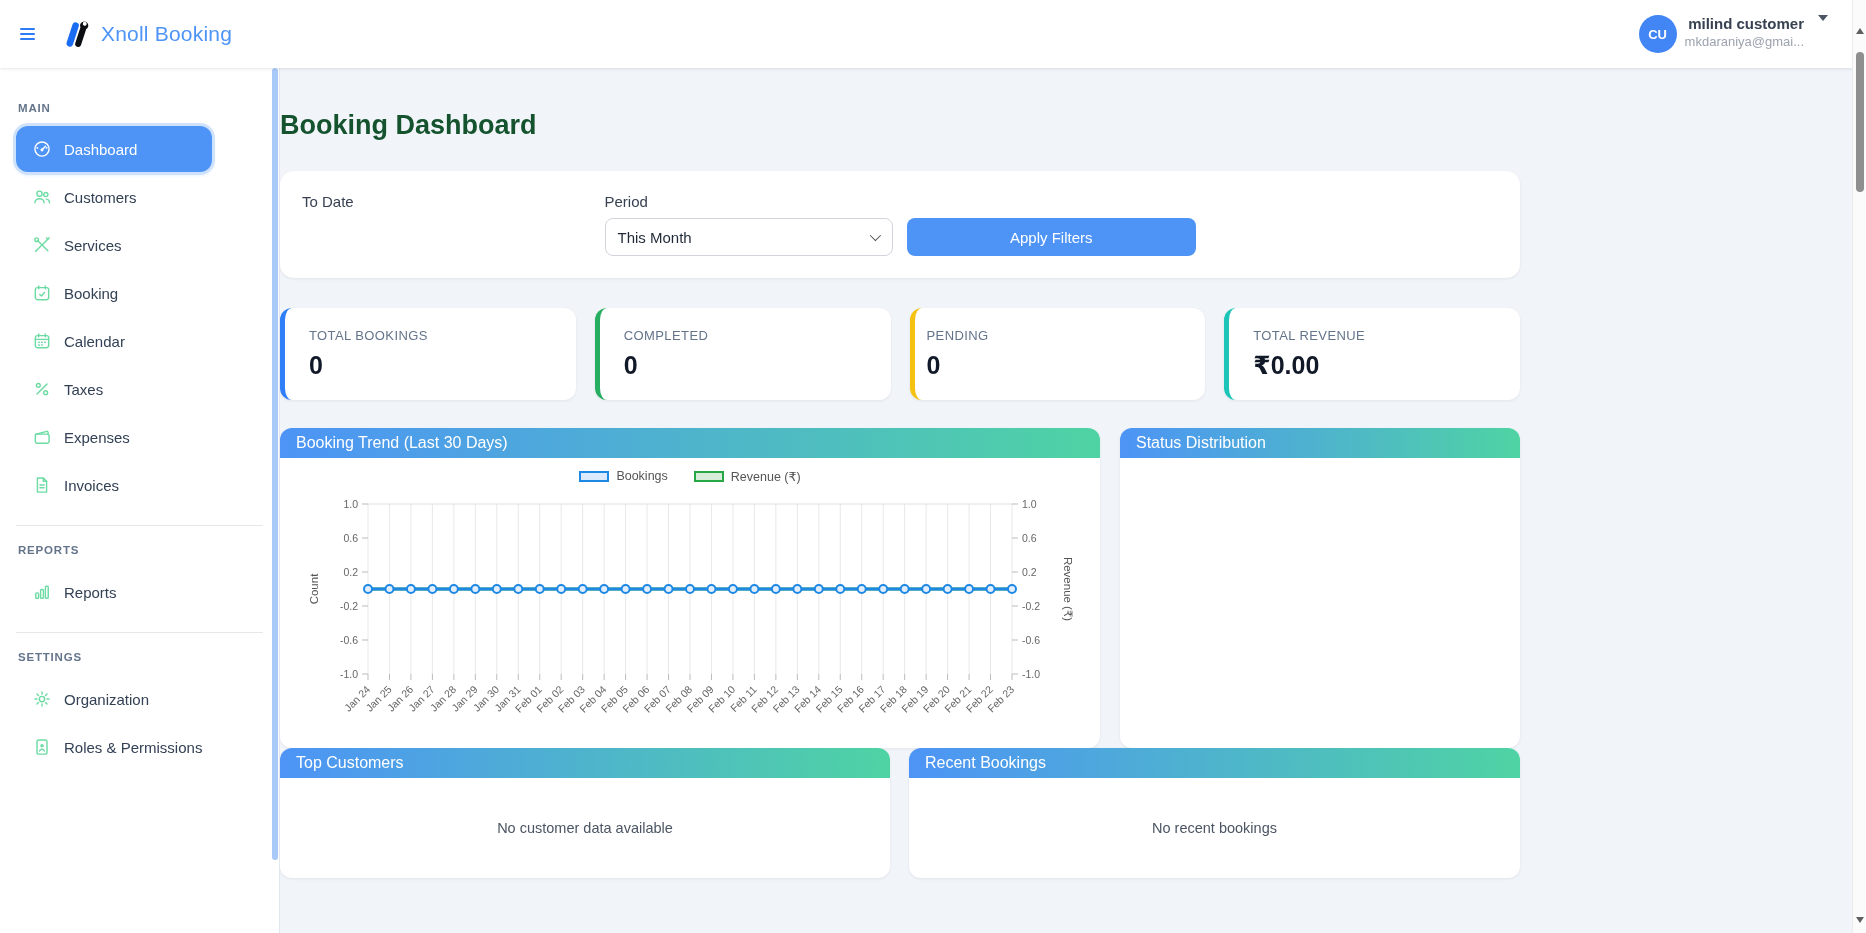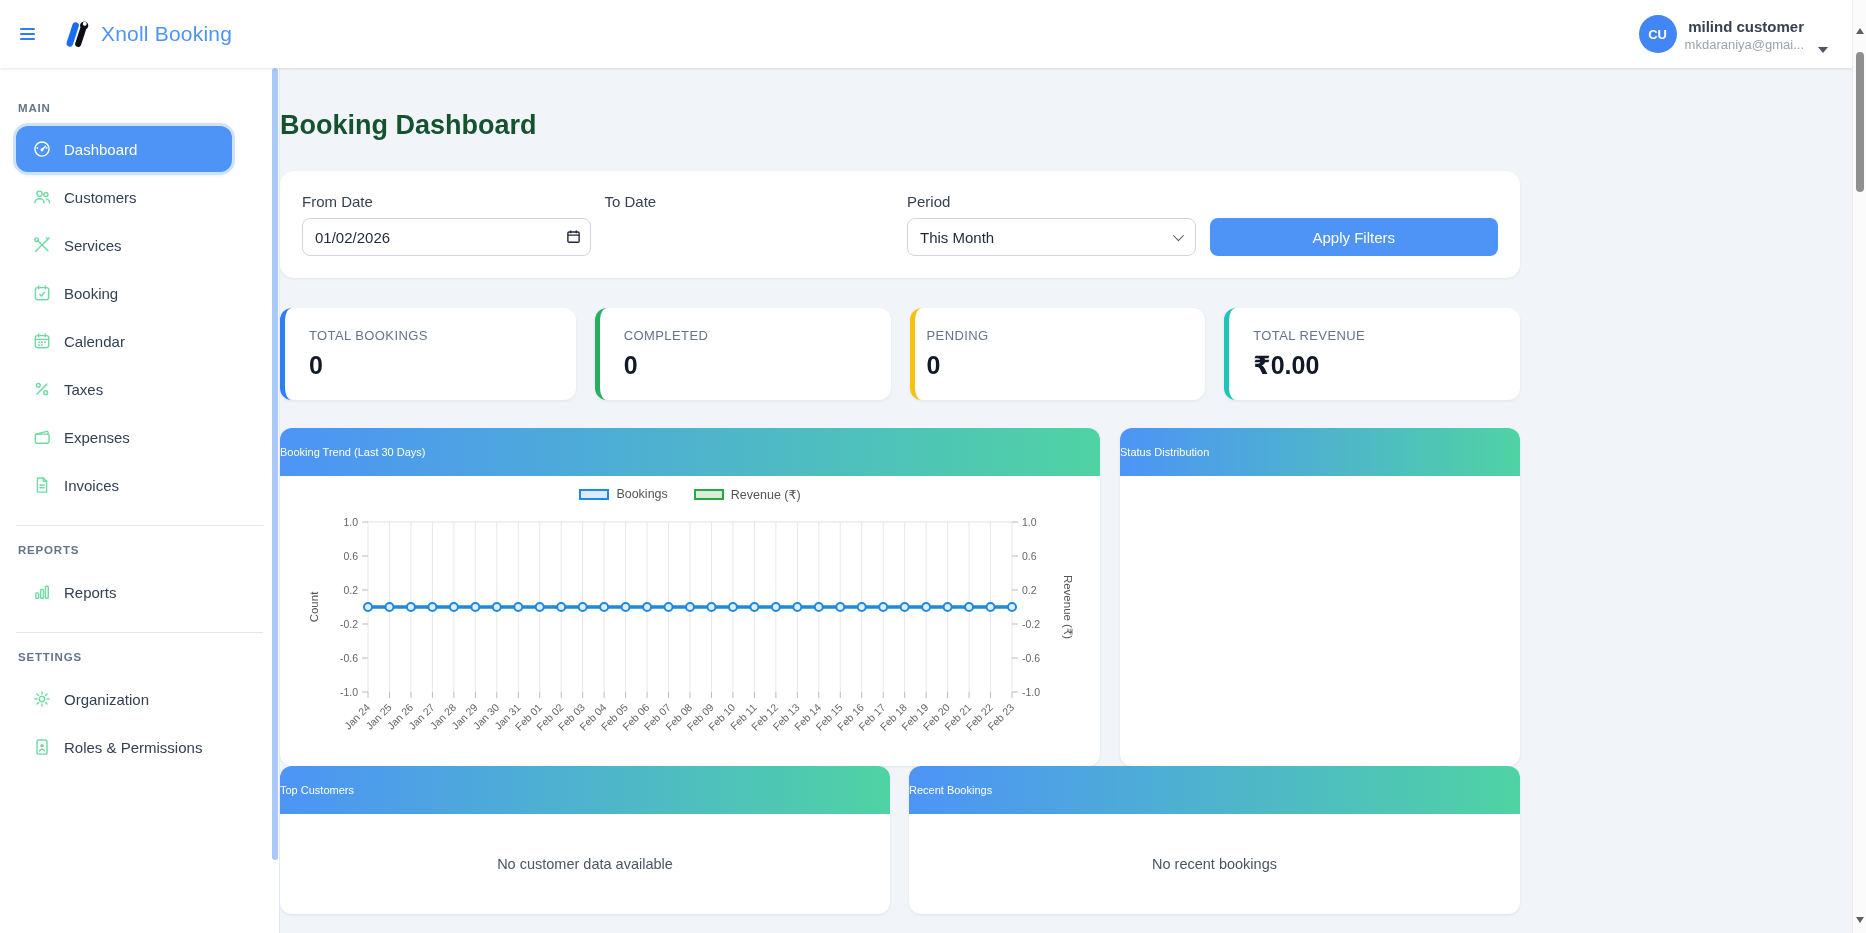--- a/index.html
+++ b/index.html
@@ -7,36 +7,36 @@
   body { font-family:"Liberation Sans","DejaVu Sans",sans-serif; background:#f1f4f9; }
   .app { position:relative; width:1866px; height:933px; overflow:hidden; }
 
   
   .topbar { position:absolute; top:0; left:0; right:0; height:68px; background:#ffffff;
     box-shadow:0 1px 3px rgba(0,0,0,.10); display:flex; align-items:center; padding:0 20px 0 16px; z-index:20; }
   .hamburger { background:none; border:none; cursor:pointer; display:flex; flex-direction:column; gap:3px; padding:4px; }
   .hamburger span { display:block; width:15px; height:2px; background:#2f7df6; border-radius:1px; }
   .brand { display:flex; align-items:center; gap:10px; margin-left:22px; }
   .brand-title { font-size:21px; font-weight:normal; color:#4d94f6; letter-spacing:.2px; }
-  .user-menu { margin-left:auto; display:flex; align-items:flex-end; gap:8px; margin-right:18px; cursor:pointer; }
+  .user-menu { margin-left:auto; display:flex; align-items:flex-start; gap:8px; margin-right:18px; cursor:pointer; }
   .avatar { width:38px; height:38px; border-radius:50%; background:#4285f4; color:#fff; font-size:13px; font-weight:bold;
     display:flex; align-items:center; justify-content:center; }
   .user-text { display:flex; flex-direction:column; align-items:flex-end; line-height:1.25; }
   .user-name { font-size:15px; font-weight:bold; color:#374151; }
   .user-email { font-size:13px; color:#9ca3af; }
   .caret-down { width:0; height:0; border-left:5px solid transparent; border-right:5px solid transparent;
     border-top:6px solid #4b5563; margin-left:6px; }
 
   
   .sidebar { position:absolute; top:68px; left:0; bottom:0; width:280px; background:#ffffff;
     border-right:1px solid #e2e8f0; z-index:10; overflow:hidden; }
   .sidebar-thumb { position:absolute; top:0; right:1px; width:6px; height:792px; background:#a9c9f8; border-radius:3px; }
   .section-label { margin:34px 18px 12px 18px; font-size:11.5px; letter-spacing:.8px; color:#64748b; font-weight:bold; }
   .section-label.later { margin-top:18px; }
-  .nav-item { width:216px; margin-left:16px; height:48px; display:flex; align-items:center; gap:12px;
+  .nav-item { width:196px; margin-left:16px; height:48px; display:flex; align-items:center; gap:12px;
     padding-left:16px; cursor:pointer; color:#334155; border-radius:12px; }
   .nav-item .nav-icon { width:20px; height:20px; color:#6ddba4; flex:0 0 20px; display:flex; align-items:center; justify-content:center; }
   .nav-item .nav-label { font-size:15px; }
   .nav-item.active { background:#4d94f6; color:#ffffff; height:46px; margin-top:1px; margin-bottom:1px;
     box-shadow:0 0 0 3px #cfe2fc, 0 2px 4px rgba(77,148,246,.35); }
   .nav-item.active .nav-icon { color:#ffffff; }
   .divider { border:none; border-top:1px solid #e5e7eb; margin:16px 16px 0 16px; }
 
   
   .main { position:absolute; top:68px; left:280px; right:14px; bottom:0; overflow:hidden; }
@@ -58,22 +58,22 @@
     font-size:15px; cursor:pointer; font-family:"Liberation Sans","DejaVu Sans",sans-serif; }
 
   .stats-row { display:grid; grid-template-columns:repeat(4,1fr); gap:19px; margin-top:30px; }
   .stat-card { background:#fff; border-radius:12px; box-shadow:0 1px 3px rgba(0,0,0,.07);
     border-left:5px solid #ccc; padding:20px 24px; }
   .stat-label { font-size:13px; letter-spacing:.4px; color:#64748b; }
   .stat-value { font-size:25px; font-weight:600; color:#111827; margin-top:8px; }
 
   .charts-row { display:grid; grid-template-columns:820px 400px; gap:20px; margin-top:28px; align-items:stretch; }
   .panel { background:#fff; border-radius:12px; box-shadow:0 1px 3px rgba(0,0,0,.07); overflow:hidden; }
-  .panel-header { height:48px; background:linear-gradient(90deg,#4d94f6,#4fd3a3); color:#fff; font-size:11px;
-    display:flex; align-items:center; }
+  .panel-header { height:30px; background:linear-gradient(90deg,#4d94f6,#4fd3a3); color:#fff; font-size:16px;
+    display:flex; align-items:center; padding-left:16px; }
   .trend-body { padding:6px 8px 4px 8px; }
   .legend { display:flex; justify-content:center; gap:26px; align-items:center; height:24px; }
   .legend-item { display:flex; align-items:center; gap:7px; cursor:pointer; }
   .legend-box { width:30px; height:11px; border:2px solid #999; background:#eee; display:inline-block; }
   .legend-item span:last-child { font-size:12.5px; color:#555; }
   #trend-svg { display:block; margin:0 auto; }
   #trend-svg text { font-family:"Liberation Sans","DejaVu Sans",sans-serif; }
   #trend-svg text.tick { font-size:10.5px; fill:#666; }
   #trend-svg text.axis-title { font-size:11.5px; fill:#555; }
   .status-body { height:290px; }
@@ -258,32 +258,20 @@
     </div>
 
     <div class="sidebar-thumb"></div>
   </aside>
 
   <main class="main">
     <div class="content">
       <h1 class="page-title">Booking Dashboard</h1>
 
       <section class="filter-card">
-        <div>
-          <label class="field-label">From Date</label>
-          <div class="input-wrap">
-            <input class="text-input" type="text" value="01/02/2026" style="">
-            <span class="input-icon">
-              <svg width="15" height="15" viewBox="0 0 16 16" fill="none" stroke="#1f2937" stroke-width="1.5">
-                <rect x="2" y="3.2" width="12" height="11" rx="1.4"></rect>
-                  <path d="M5 1.5v3M11 1.5v3M2 6.5h12"></path>
-              </svg>
-            </span>
-          </div>
-        </div>
         <div>
           <label class="field-label">To Date</label>
         </div>
         <div>
           <label class="field-label">Period</label>
           <div class="select">
             <span>This Month</span>
             <span class="chev"></span>
           </div>
         </div>

